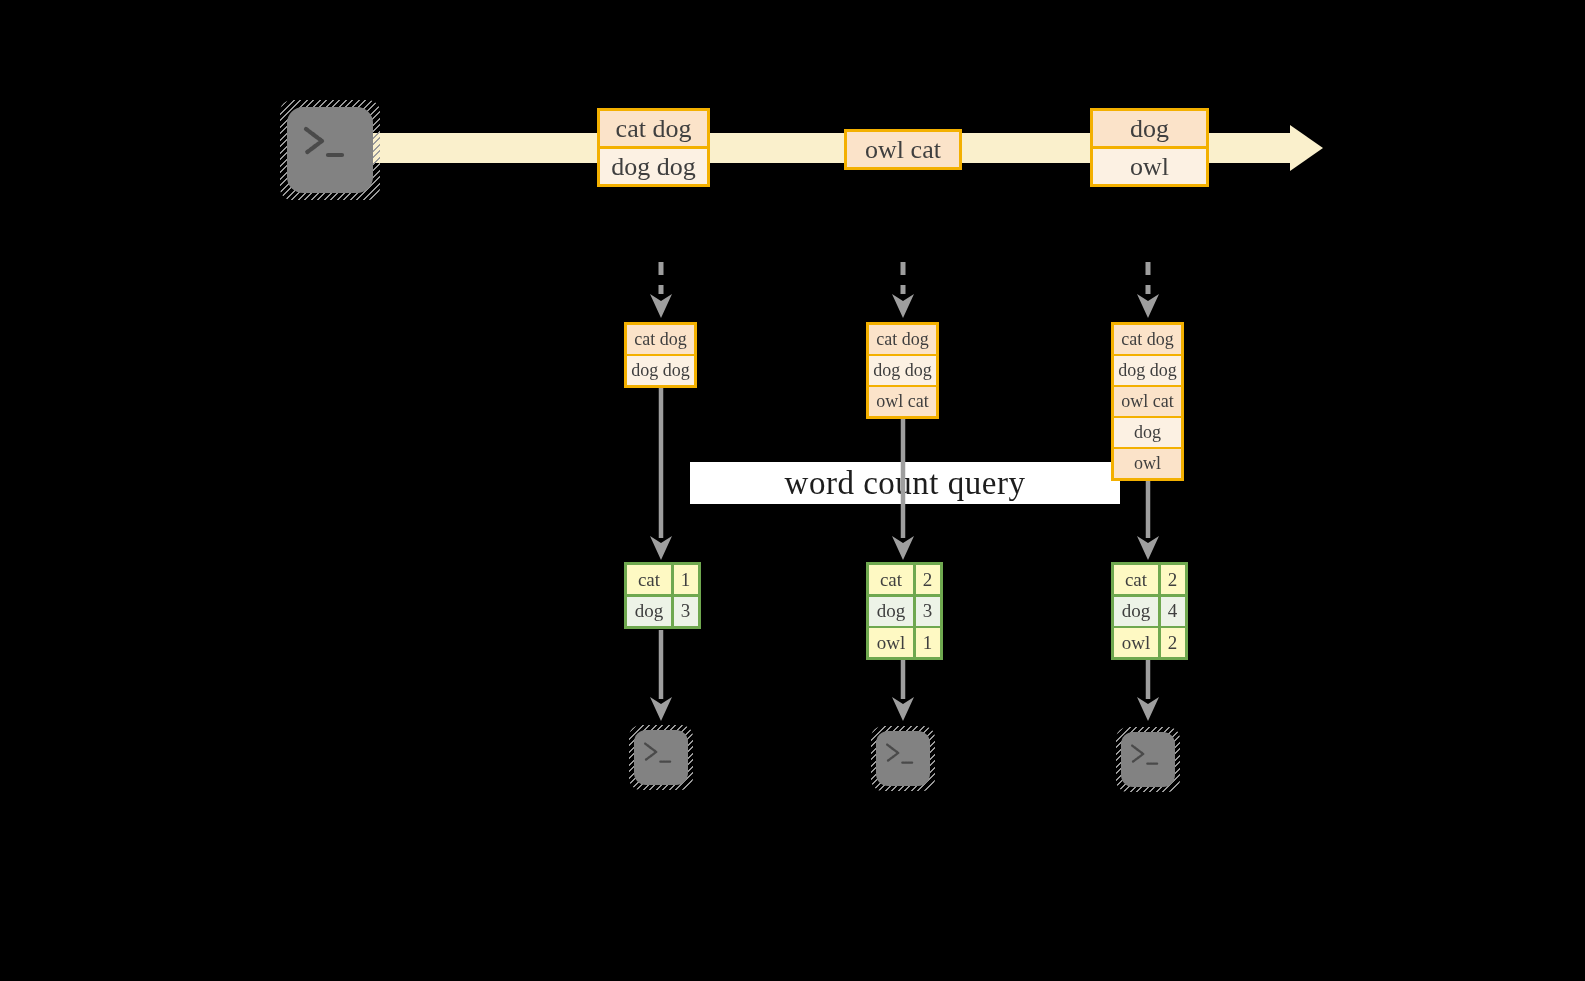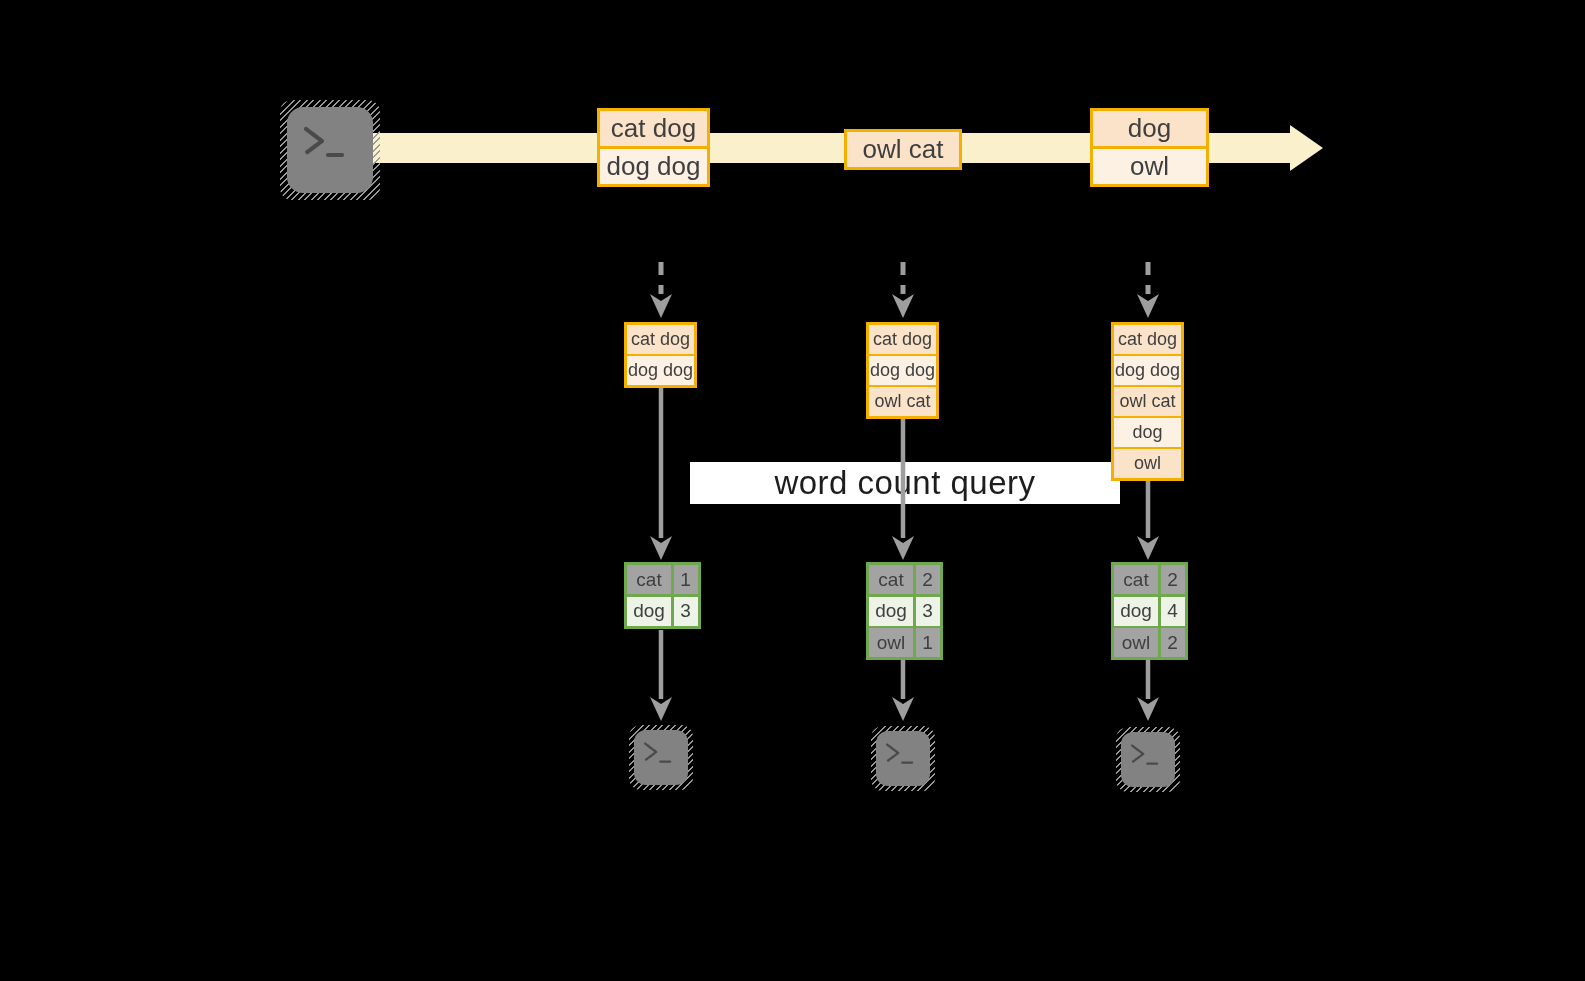--- a/index.html
+++ b/index.html
@@ -1,18 +1,18 @@
 <!DOCTYPE html>
 <html><head>
 <meta charset="utf-8">
 <style>
   html,body{margin:0;padding:0;background:#000;}
   .canvas{
     position:relative;width:1585px;height:981px;background:#000;
-    font-family:Liberation Sans, sans-serif;overflow:hidden;
+    font-family:Liberation Serif, serif;overflow:hidden;
   }
   
   .stream-shaft{position:absolute;left:352px;top:133px;width:940px;height:30px;background:#FAF0CC;}
   .stream-head{position:absolute;left:1290px;top:125px;width:0;height:0;
     border-left:33px solid #FAF0CC;border-top:23px solid transparent;border-bottom:23px solid transparent;}
   
   .terminal{position:absolute;}
   .terminal .hatch{position:absolute;inset:0;border-radius:12px;
     background:repeating-linear-gradient(135deg,#9a9a9a 0 1.6px,rgba(0,0,0,0) 1.6px 4.6px);}
   .terminal .body{position:absolute;inset:7px;background:#828282;border-radius:16px;}
@@ -31,21 +31,21 @@
     font-size:18px;color:#3F3F3F;background:#FBE3C9;}
   .stack .row:nth-child(even){background:#FCF1E3;}
   .stack .row + .row{border-top:2.5px solid #F3B000;}
   
   .query-band{position:absolute;left:690px;top:462px;width:430px;height:42px;background:#ffffff;
     display:flex;align-items:center;justify-content:center;font-size:33px;color:#1d1d1d;letter-spacing:0.5px;}
   
   .count-table{position:absolute;border:3px solid #6FA84F;background:#6FA84F;
     display:grid;grid-template-columns:44px 24px;gap:2.5px;box-sizing:content-box;}
   .count-table .cell{height:29px;display:flex;align-items:center;justify-content:center;
-    font-size:19px;color:#3F3F3F;background:#a3a3a3;}
+    font-size:19px;color:#3F3F3F;background:#fef9c3;}
   .count-table .r2{background:#EDF3E7;}
   
   .arrow{position:absolute;}
 </style>
 </head>
 <body>
 
 <div class="canvas">
 
   <div class="stream-shaft"></div>

